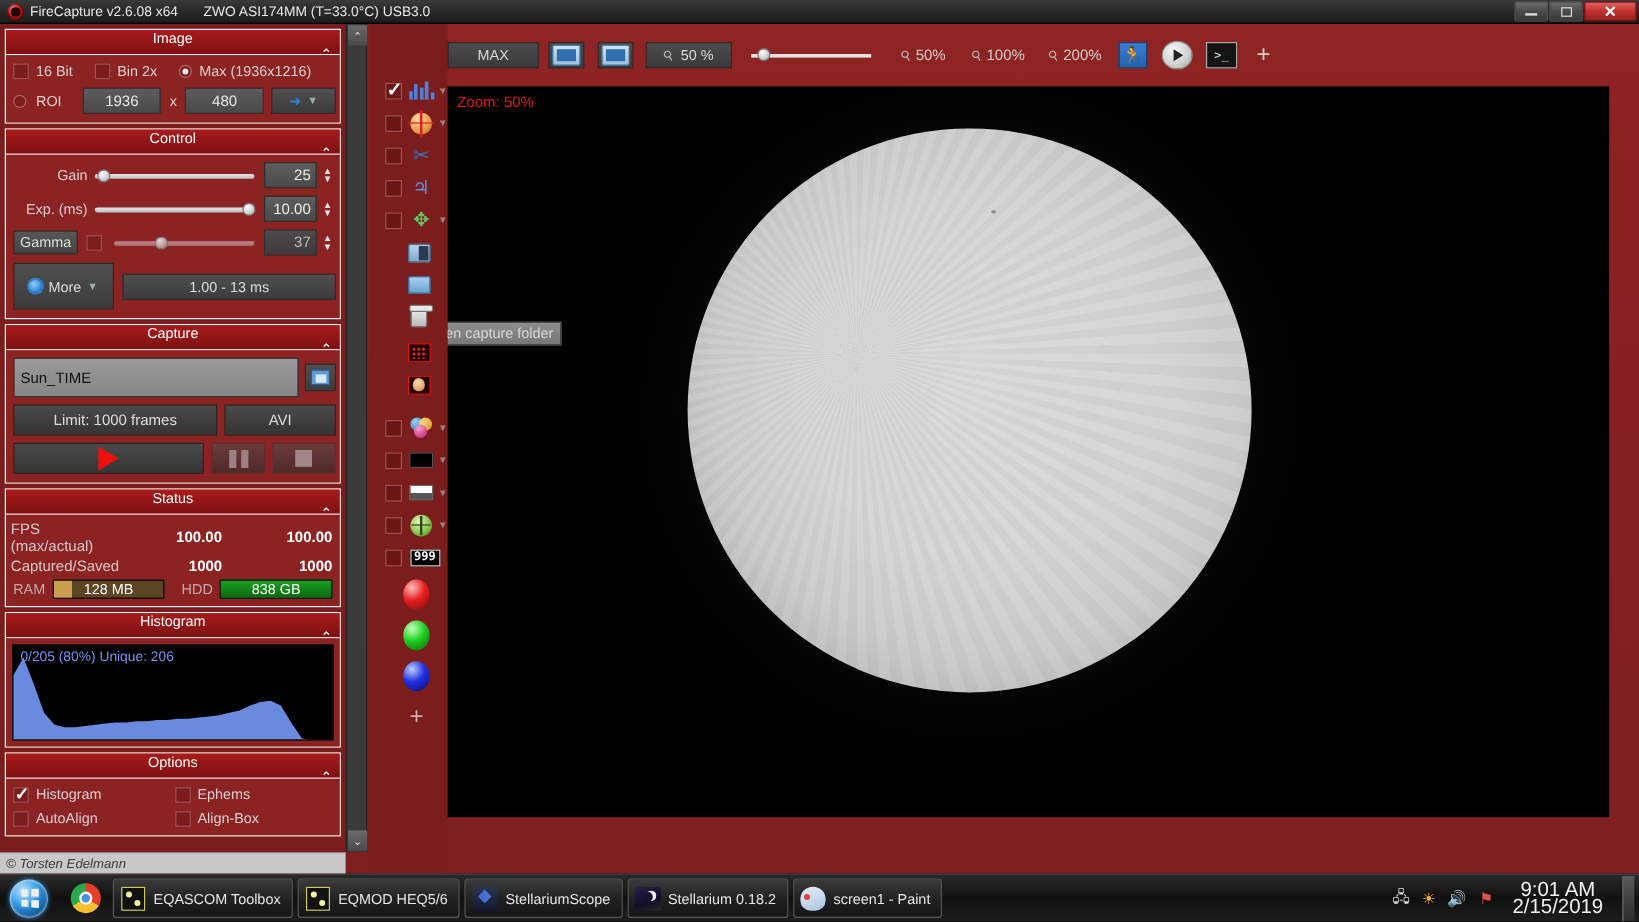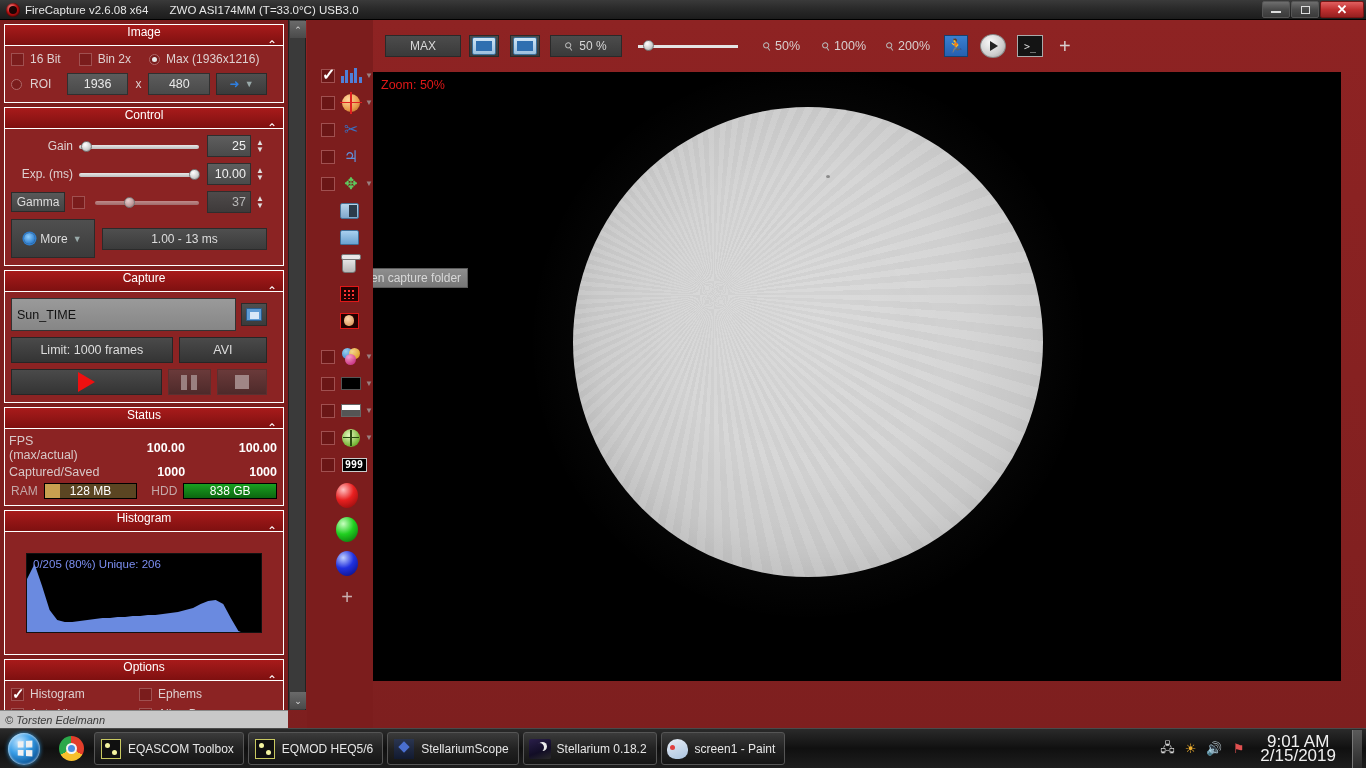--- a/index.html
+++ b/index.html
@@ -61,21 +61,21 @@
   }
   .panel { margin: 4px 4px 0 4px; border: 1px solid #fff; background:#8f2626; }
   .panel-head {
     height: 21px; background: linear-gradient(180deg,#a81b1b 0%,#7e1010 100%);
     display:flex; align-items:center; padding: 0 6px;
     color:#fff; font-weight:normal; font-size:12px;
     border-bottom: 1px solid #fff;
     flex-direction: column;
   }
   .panel-head .chev { margin-left:auto; color:#fff; font-size:12px; line-height:1; }
-  .panel-body { padding: 6px 16px 7px 6px; background:#8b2323; }
+  .panel-body { padding: 6px 3px 7px 6px; background:#8b2323; }
 
   .row { display:flex; align-items:center; }
   .cbx {
     width: 13px; height: 13px; background:#7a1c1c;
     border:1px solid #a05050; display:inline-block; position:relative; flex:none;
   }
   .cbx.checked::after{
     content:'✓'; position:absolute; left:0px; top:-4px; color:#fff;
     font-size:15px; font-weight:bold;
   }
@@ -283,21 +283,21 @@
   .g-999 { width:25px; height:14px; background:#000; border:1px solid #ccc;
            color:#fff; font-size:10px; font-weight:bold; display:flex; align-items:center; justify-content:center;
            font-family:"DejaVu Sans Mono", monospace; }
   .g-ball { width:25px; height:25px; border-radius:50%; }
   .g-ball.r { background:radial-gradient(circle at 33% 27%,#ffc0c0 0%,#e82020 45%,#800808 100%); }
   .g-ball.g { background:radial-gradient(circle at 33% 27%,#c8ffc0 0%,#20d020 45%,#086008 100%); }
   .g-ball.b { background:radial-gradient(circle at 33% 27%,#c0d0ff 0%,#2030e0 45%,#080a70 100%); }
   .g-plus { color:#c9b0b0; font-size:20px; line-height:1; }
 
   
-  .toolbar { position:absolute; left:373px; top:0; right:16px; height:52px;margin-left:12px; }
+  .toolbar { position:absolute; left:373px; top:0; right:16px; height:52px; }
   .tbi {
     position:absolute; top:26px; transform:translateY(-50%);
     display:flex; align-items:center; justify-content:center;
   }
   .tool-btn {
     background:linear-gradient(180deg,#4c4c4c,#3a3a3a); border:1px solid #2a2a2a;
     color:#d8d8d8; font-size:12px; height:22px;
     display:flex; align-items:center; justify-content:center; gap:6px;
   }
   .mon-icon { width:24px; height:18px; background:linear-gradient(180deg,#cfe4f5,#9cc0de);
@@ -591,21 +591,21 @@
             </span>
           </div>
         </div>
       </div>
 
       <div class="panel">
         <div class="panel-head">
           <span>Histogram</span>
           <span class="chev">⌃</span>
         </div>
-        <div class="panel-body" style="padding:21px">
+        <div class="panel-body" style="padding:5px">
           <div class="histo-box">
             <span class="histo-text">0/205 (80%)  Unique: 206</span>
             <svg id="histo-svg" width="100%" height="80" viewBox="0 0 264 80" preserveAspectRatio="none">
                 <path d="M0,80 L0.0,25.0 L8.5,10.0 L17.0,32.0 L25.5,56.0 L34.1,66.0 L42.6,68.0 L51.1,68.0 L59.6,67.0 L68.1,66.0 L76.6,65.0 L85.2,64.0 L93.7,64.0 L102.2,63.0 L110.7,63.0 L119.2,62.0 L127.7,62.0 L136.3,61.0 L144.8,61.0 L153.3,60.0 L161.8,59.0 L170.3,58.0 L178.8,56.0 L187.4,54.0 L195.9,50.0 L204.4,47.0 L212.9,46.0 L221.4,50.0 L229.9,64.0 L238.5,77.0 L247.0,80.0 L255.5,80.0 L264.0,80.0 L264,80 Z" fill="#6a8ae0"></path>
               </svg>
           </div>
         </div>
       </div>
 
       <div class="panel">

